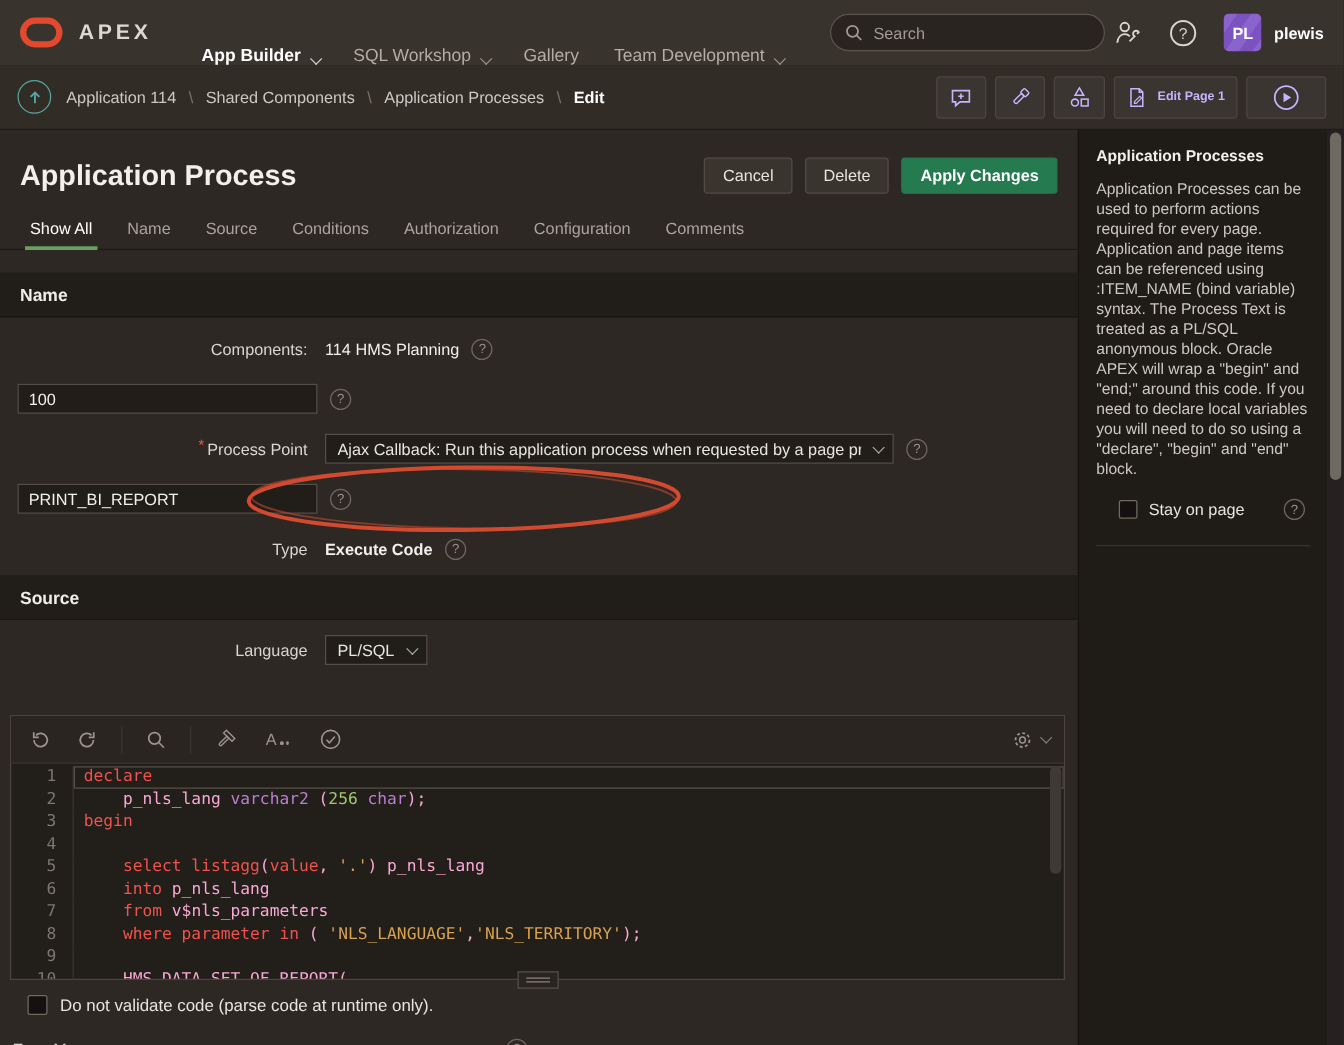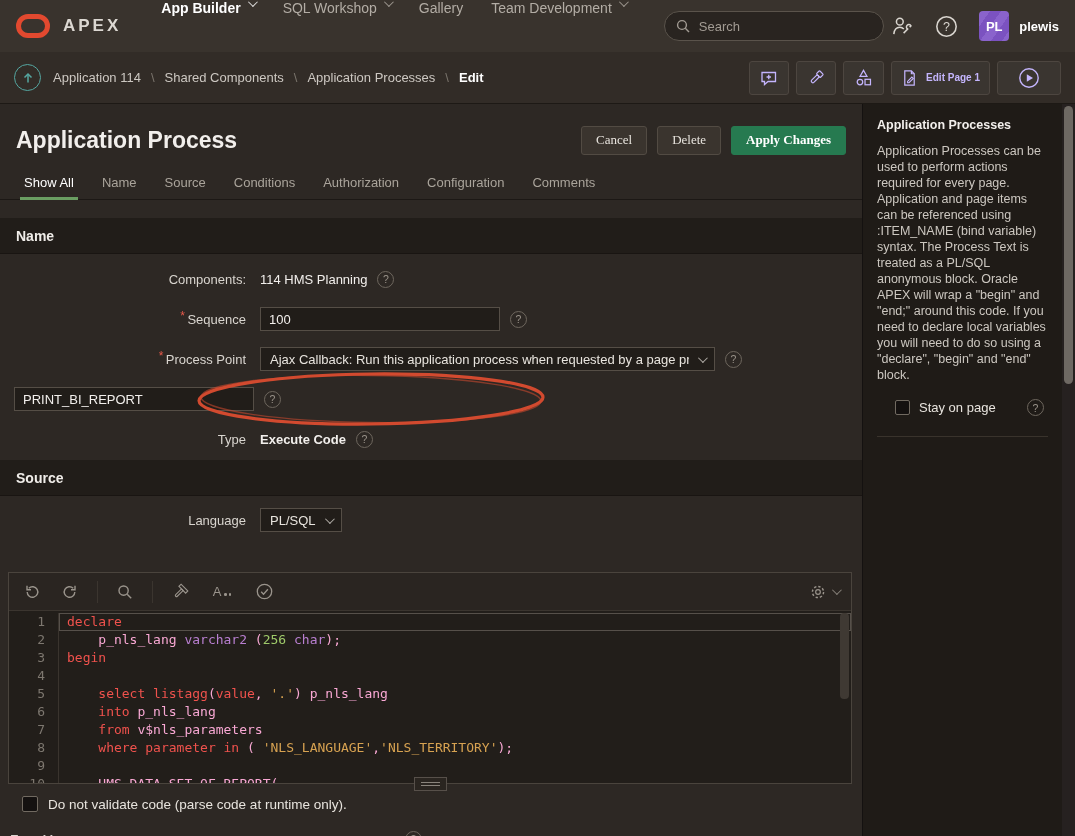--- a/index.html
+++ b/index.html
@@ -4,21 +4,21 @@
 <style>
   html,body{margin:0;padding:0;background:#2d2824;}
   *{box-sizing:border-box;}
   body{font-family:"Liberation Sans",sans-serif;color:#e8e4de;width:1075px;height:836px;overflow:hidden;}
   .app{position:relative;width:1075px;height:836px;overflow:hidden;}
 
   
   .navbar{height:52px;background:#39332d;display:flex;align-items:center;padding:0 16px;}
   .logo{width:34px;height:24px;border:5px solid #e2492f;border-radius:13px;margin-right:13px;flex:none;}
   .brand{font-size:17px;font-weight:700;letter-spacing:3px;color:#dcd8d2;margin-right:26px;}
-  .nav-item{display:flex;align-items:flex-start;gap:7px;font-size:14px;color:#b3ada5;padding:0 14px;height:52px;cursor:pointer;}
+  .nav-item{display:flex;align-items:flex-end;gap:7px;font-size:14px;color:#b3ada5;padding:0 14px;height:52px;cursor:pointer;}
   .nav-item.active{color:#ffffff;font-weight:700;}
   .chev{width:7px;height:7px;border-right:1.6px solid currentColor;border-bottom:1.6px solid currentColor;transform:rotate(45deg) translateY(-2px);opacity:.8;}
   .searchwrap{margin-left:24px;position:relative;}
   .searchwrap input{width:220px;height:30px;background:#292420;border:1px solid #5a534b;border-radius:16px;color:#e8e4de;font-size:13px;padding:0 12px 0 34px;outline:none;font-family:"Liberation Sans",sans-serif;}
   .searchwrap input::placeholder{color:#a29b93;}
   .searchwrap svg{position:absolute;left:11px;top:7px;}
   .nav-right{margin-left:auto;display:flex;align-items:center;gap:20px;}
   .icon-btn{color:#d9d5cf;display:flex;align-items:center;justify-content:center;cursor:pointer;}
   .avatar{width:30px;height:30px;border-radius:4px;background:repeating-linear-gradient(125deg,#8a63cc 0 9px,#7b52c0 9px 18px);display:flex;align-items:center;justify-content:center;font-size:13px;font-weight:700;color:#fff;}
   .username{font-size:13px;font-weight:700;color:#fff;margin-left:-10px;}
@@ -33,21 +33,21 @@
   .crumb-actions{margin-left:auto;display:flex;align-items:center;gap:7px;}
   .tool-btn{height:34px;min-width:38px;background:#3a3530;border:1px solid #4d4640;border-radius:3px;display:flex;align-items:center;justify-content:center;color:#c4b5fd;cursor:pointer;padding:0 9px;gap:8px;font-size:10px;font-weight:700;}
   .tool-btn.wide{min-width:64px;}
 
   
   .main{display:flex;height:732px;}
   .content{position:relative;width:862px;height:732px;background:#2d2824;flex:none;}
   .pagehead{position:absolute;top:14px;left:16px;right:16px;height:44px;display:flex;align-items:center;}
   .pagetitle{font-size:23px;font-weight:600;color:#f2efec;}
   .head-actions{margin-left:auto;display:flex;gap:10px;}
-  .btn{height:29px;padding:0 14px;border-radius:3px;font-size:13px;color:#e8e4de;background:#3a342e;border:1px solid #524b43;display:flex;align-items:center;cursor:pointer;font-family:Liberation Serif, serif;}
+  .btn{height:29px;padding:0 14px;border-radius:3px;font-size:13px;color:#e8e4de;background:#3a342e;border:1px solid #524b43;display:flex;align-items:center;cursor:pointer;font-family:Liberation Sans, sans-serif;}
   .btn.primary{background:#267a50;border-color:#267a50;font-weight:700;color:#fff;}
 
   .tabs{position:absolute;top:62px;left:0;right:0;height:34px;display:flex;padding-left:10px;border-bottom:1px solid #1c1815;}
   .tab{position:relative;font-size:13px;color:#aaa49b;padding:0 14px;display:flex;align-items:center;cursor:pointer;}
   .tab.active{color:#fff;}
   .tab.active::after{content:"";position:absolute;left:10px;right:10px;bottom:-1px;height:3px;background:#6a9e62;}
 
   .secbar{position:absolute;left:0;right:0;height:36px;background:#211d19;border-bottom:1px solid #191512;display:flex;align-items:center;padding-left:16px;font-size:14px;font-weight:700;color:#f0ede9;}
   .sec-name{top:114px;}
   .sec-source{top:356px;}
@@ -240,21 +240,20 @@
       <div class="secbar sec-name">Name</div>
       <div class="form1">
         <div class="frow">
           <span class="flabel">Components:</span>
           <span class="fval">
             <span class="static-val">114 HMS Planning</span>
             <span class="help">?</span>
           </span>
         </div>
         <div class="frow">
-          <span class="flabel"><i class="req">*</i><span>Sequence</span></span>
           <span class="fval">
             <input class="tinput" value="100" style="">
             <span class="help">?</span>
           </span>
         </div>
         <div class="frow">
           <span class="flabel"><i class="req">*</i><span>Process Point</span></span>
           <span class="fval">
             <span class="selectbox" style="width:455px;">
               <span style="flex:1;white-space:nowrap;overflow:hidden;">Ajax Callback: Run this application process when requested by a page process.</span>

